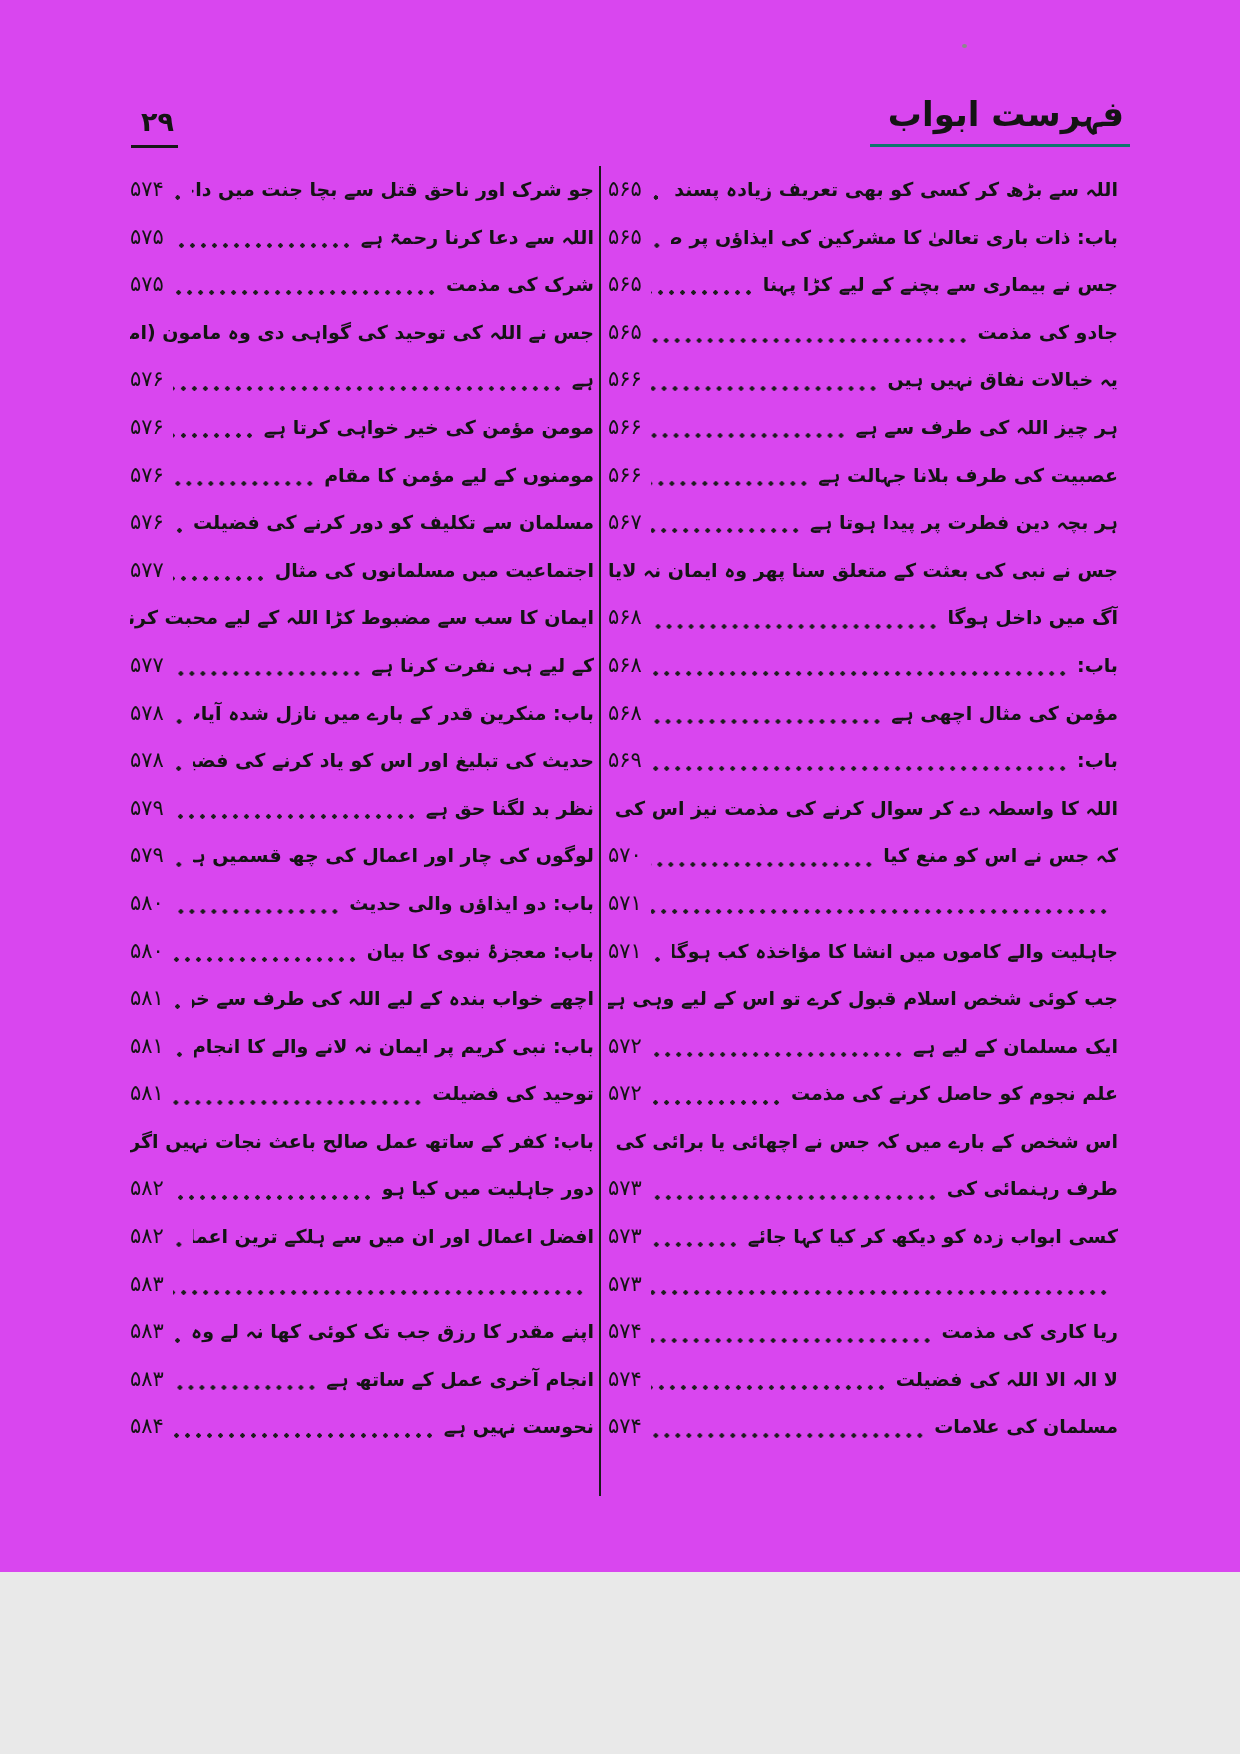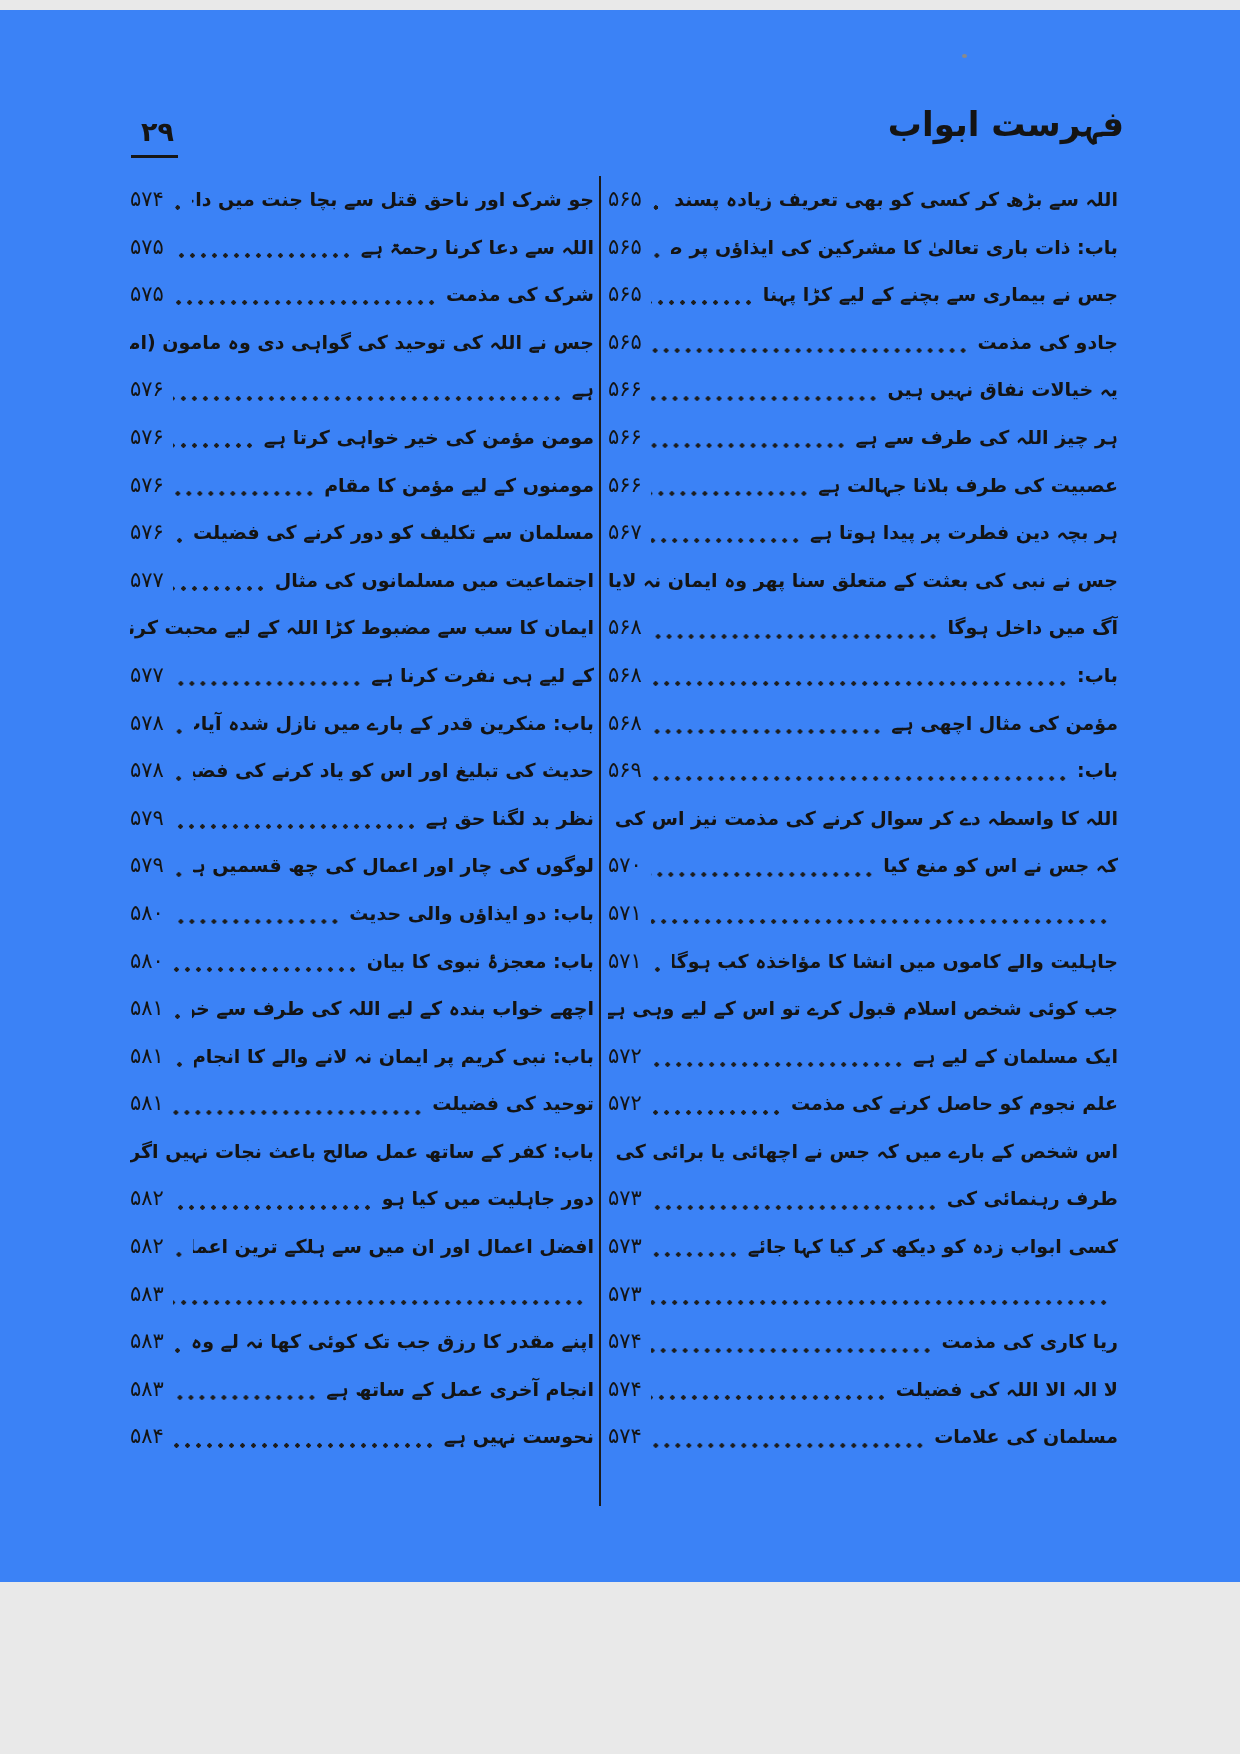--- a/index.html
+++ b/index.html
@@ -1,36 +1,36 @@
 <!DOCTYPE html>
 <html lang="ur"><head>
 <meta charset="utf-8">
 <style>
   html,body{margin:0;padding:0;}
   body{background:#e9e9e9;}
   .page{
     position:relative;
     width:1240px;height:1572px;
-    margin:10px auto;
-    background:#3b82f6;
+    margin:0 auto;
+    background:#d946ef;
     overflow:hidden;
     font-family:"DejaVu Sans",sans-serif;
     color:#141414;
   }
   
   .folio{
     position:absolute;left:131px;top:106px;
     font-size:27px;font-weight:bold;
     border-bottom:3px solid #161616;
     padding:0 4px 8px 10px;
   }
   .header-title{
     position:absolute;right:110px;top:94px;
     font-size:34px;font-weight:bold;
-    border-bottom:3px solid #3b82f6;
+    border-bottom:3px solid #0f766e;
     padding:0 6px 10px 18px;
   }
   .speck{
     position:absolute;left:962px;top:44px;width:5px;height:4px;
     background:#8a8a8a;border-radius:50%;
   }
   
   .divider{
     position:absolute;left:599px;top:166px;
     width:2px;height:1330px;background:#1b1b1b;

